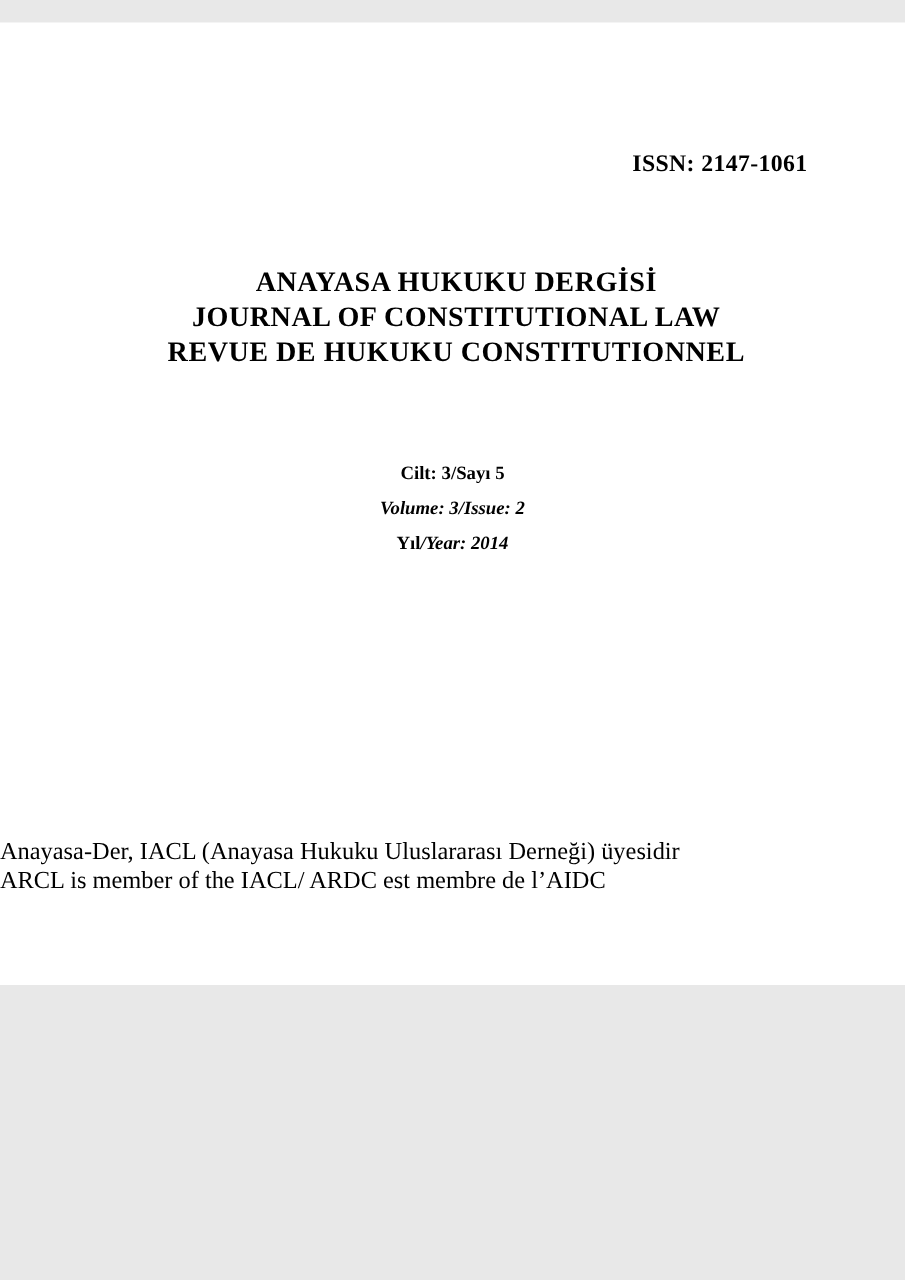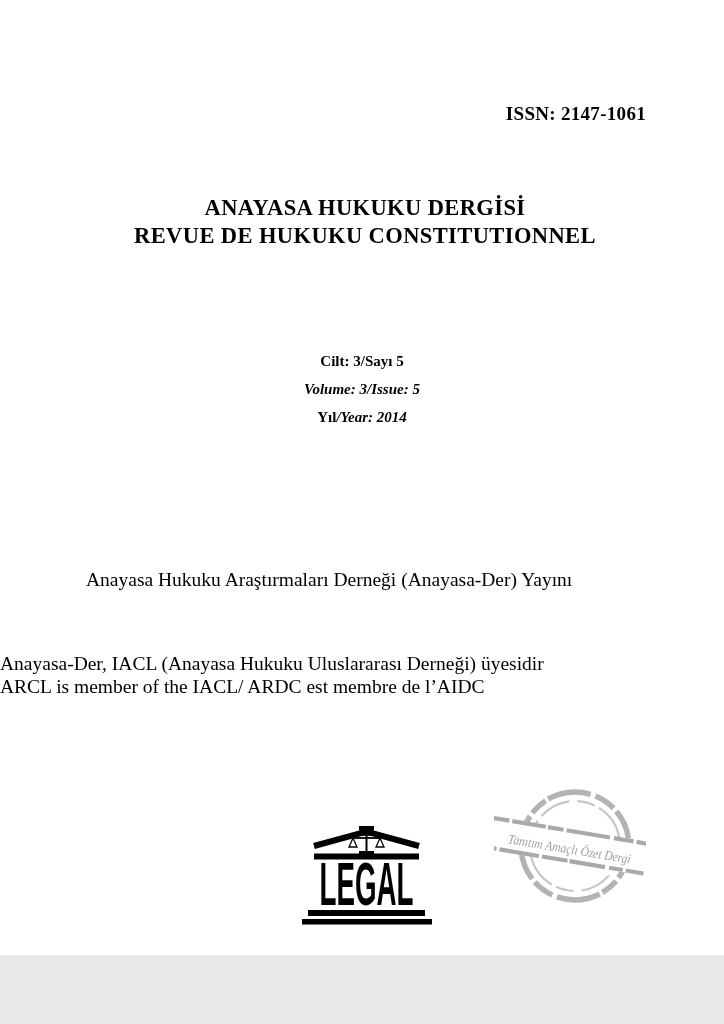--- a/index.html
+++ b/index.html
@@ -1,20 +1,20 @@
 <!DOCTYPE html>
 <html><head>
 <meta charset="utf-8">
 <style>
   html, body { margin: 0; padding: 0; background: #e8e8e8; }
   .page {
     position: relative;
     width: 724px;
-    height: 955px;
-    margin: 0 auto;
+    height: 770px;
+    margin: 18px auto;
     background: #ffffff;
     font-family: "Liberation Serif", serif;
     color: #000000;
     overflow: hidden;
   }
   .issn {
     position: absolute;
     top: 103px;
     right: 78px;
     font-size: 19px;
@@ -86,31 +86,31 @@
 </style>
 </head>
 <body>
 
 <div class="page">
 
   <div class="issn">ISSN: 2147-1061</div>
 
   <div class="title-block">
     <div>ANAYASA HUKUKU DERGİSİ</div>
+    <div>JOURNAL OF CONSTITUTIONAL LAW</div>
     <div>REVUE DE HUKUKU CONSTITUTIONNEL</div>
   </div>
 
   <div class="volume-block">
     <div>Cilt: 3/Sayı 5</div>
-    <div class="italic">Volume: 3/Issue: 5</div>
+    <div class="italic">Volume: 3/Issue: 2</div>
     <div><span>Yıl</span><span class="italic">/Year: 2014</span></div>
   </div>
 
   <div class="publisher-block">
-    <div>Anayasa Hukuku Araştırmaları Derneği (Anayasa-Der) Yayını</div>
   </div>
 
   <div class="membership-block">
     <div>Anayasa-Der, IACL (Anayasa Hukuku Uluslararası Derneği) üyesidir</div>
     <div>ARCL is member of the IACL/ ARDC est membre de l’AIDC</div>
   </div>
 
   <svg class="legal-logo" viewBox="0 0 133 104" xmlns="http://www.w3.org/2000/svg">
 
     <rect x="58" y="3" width="15" height="4.5" fill="#000"></rect>

